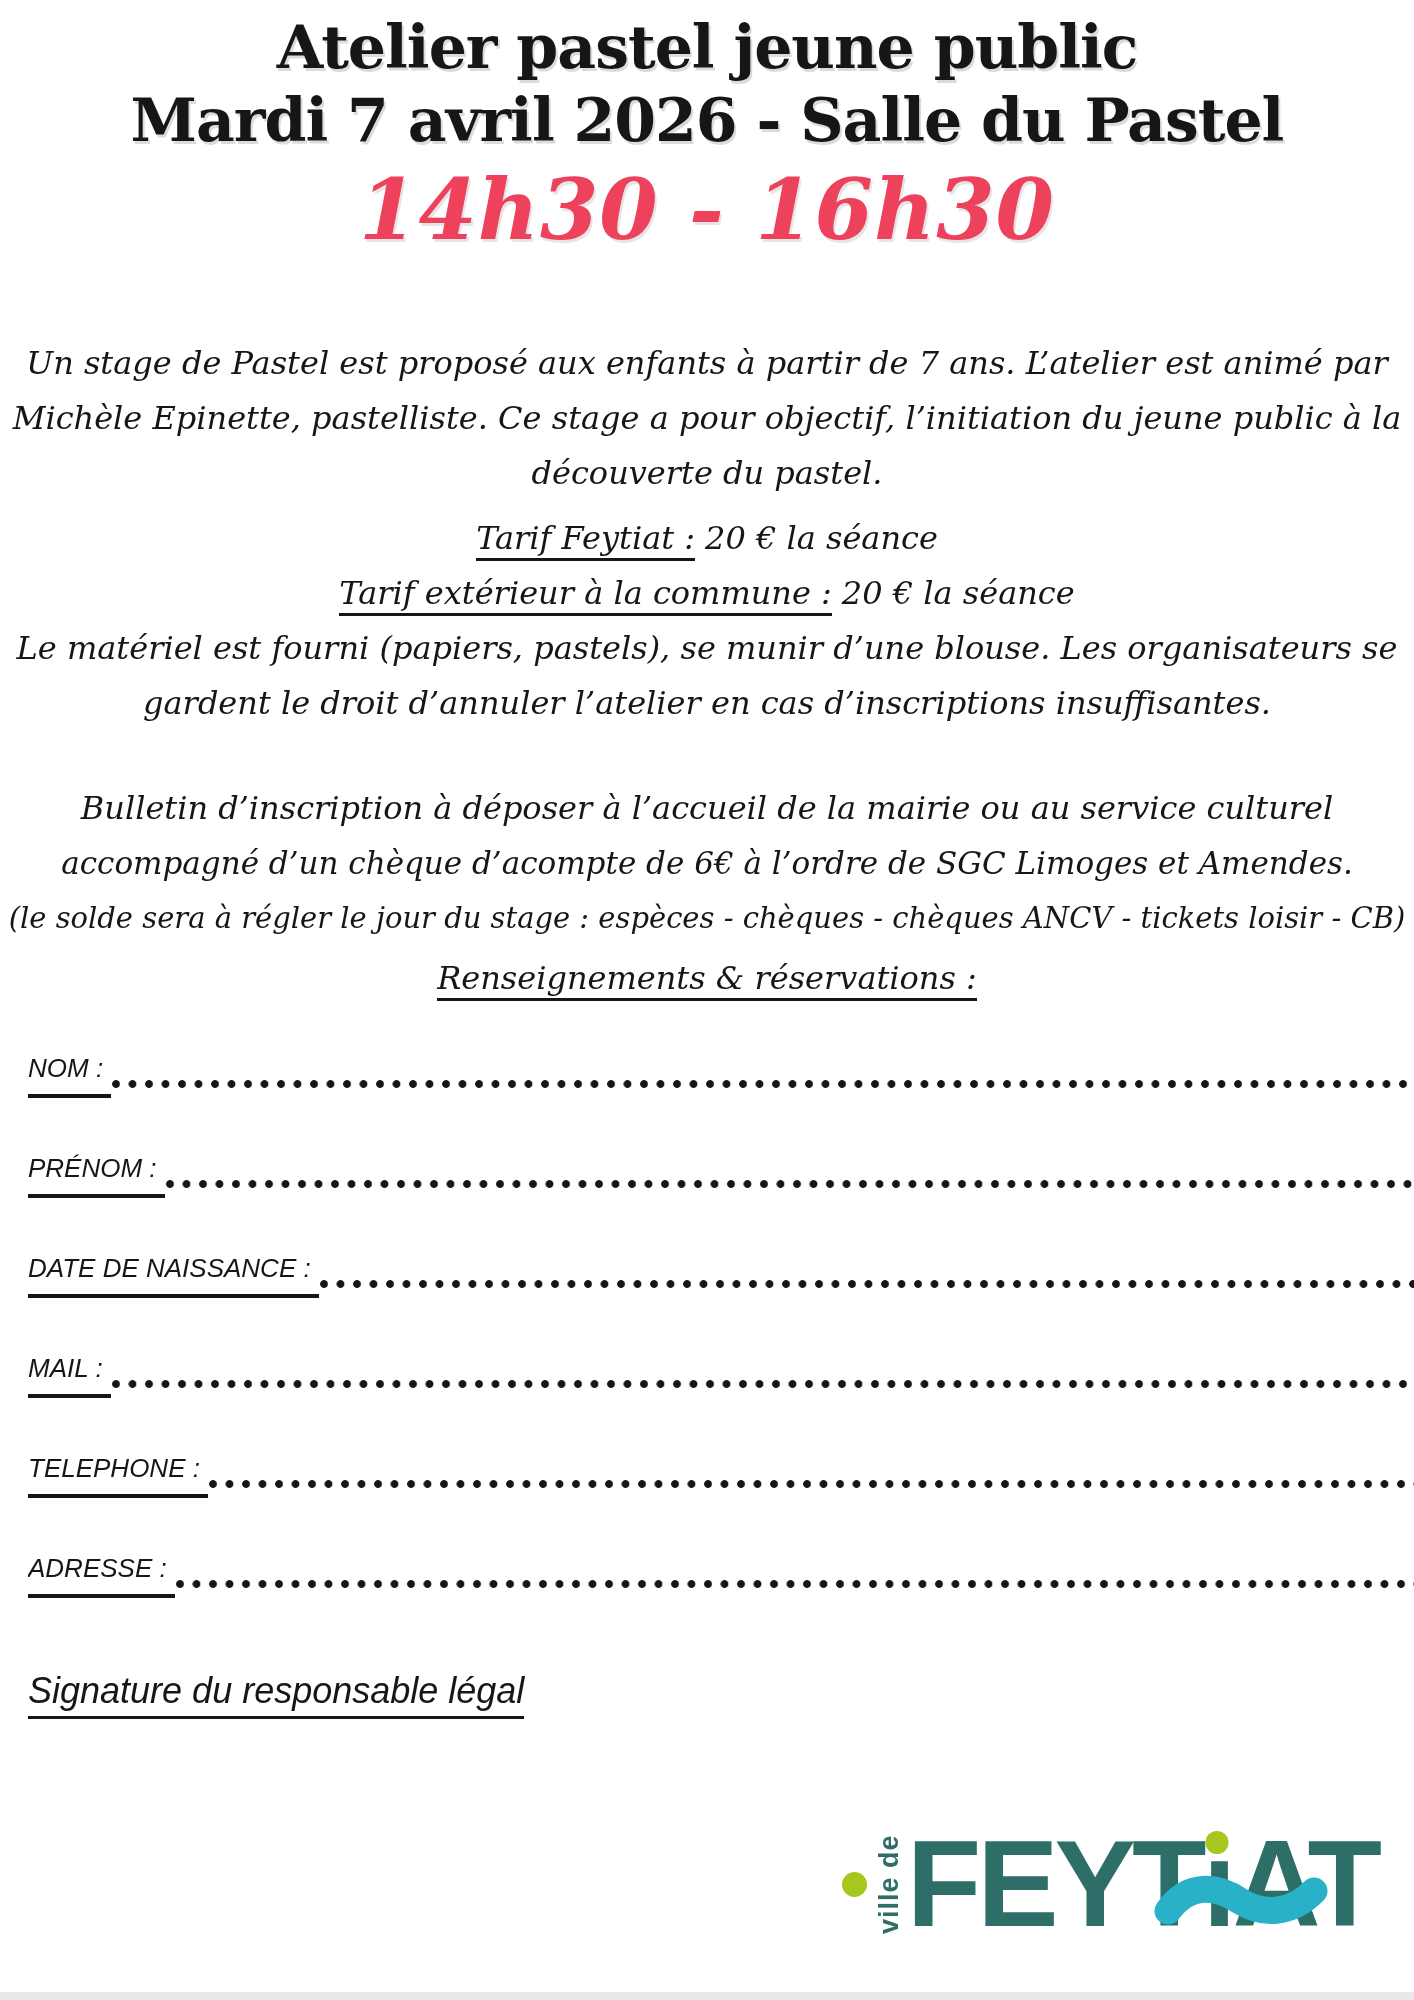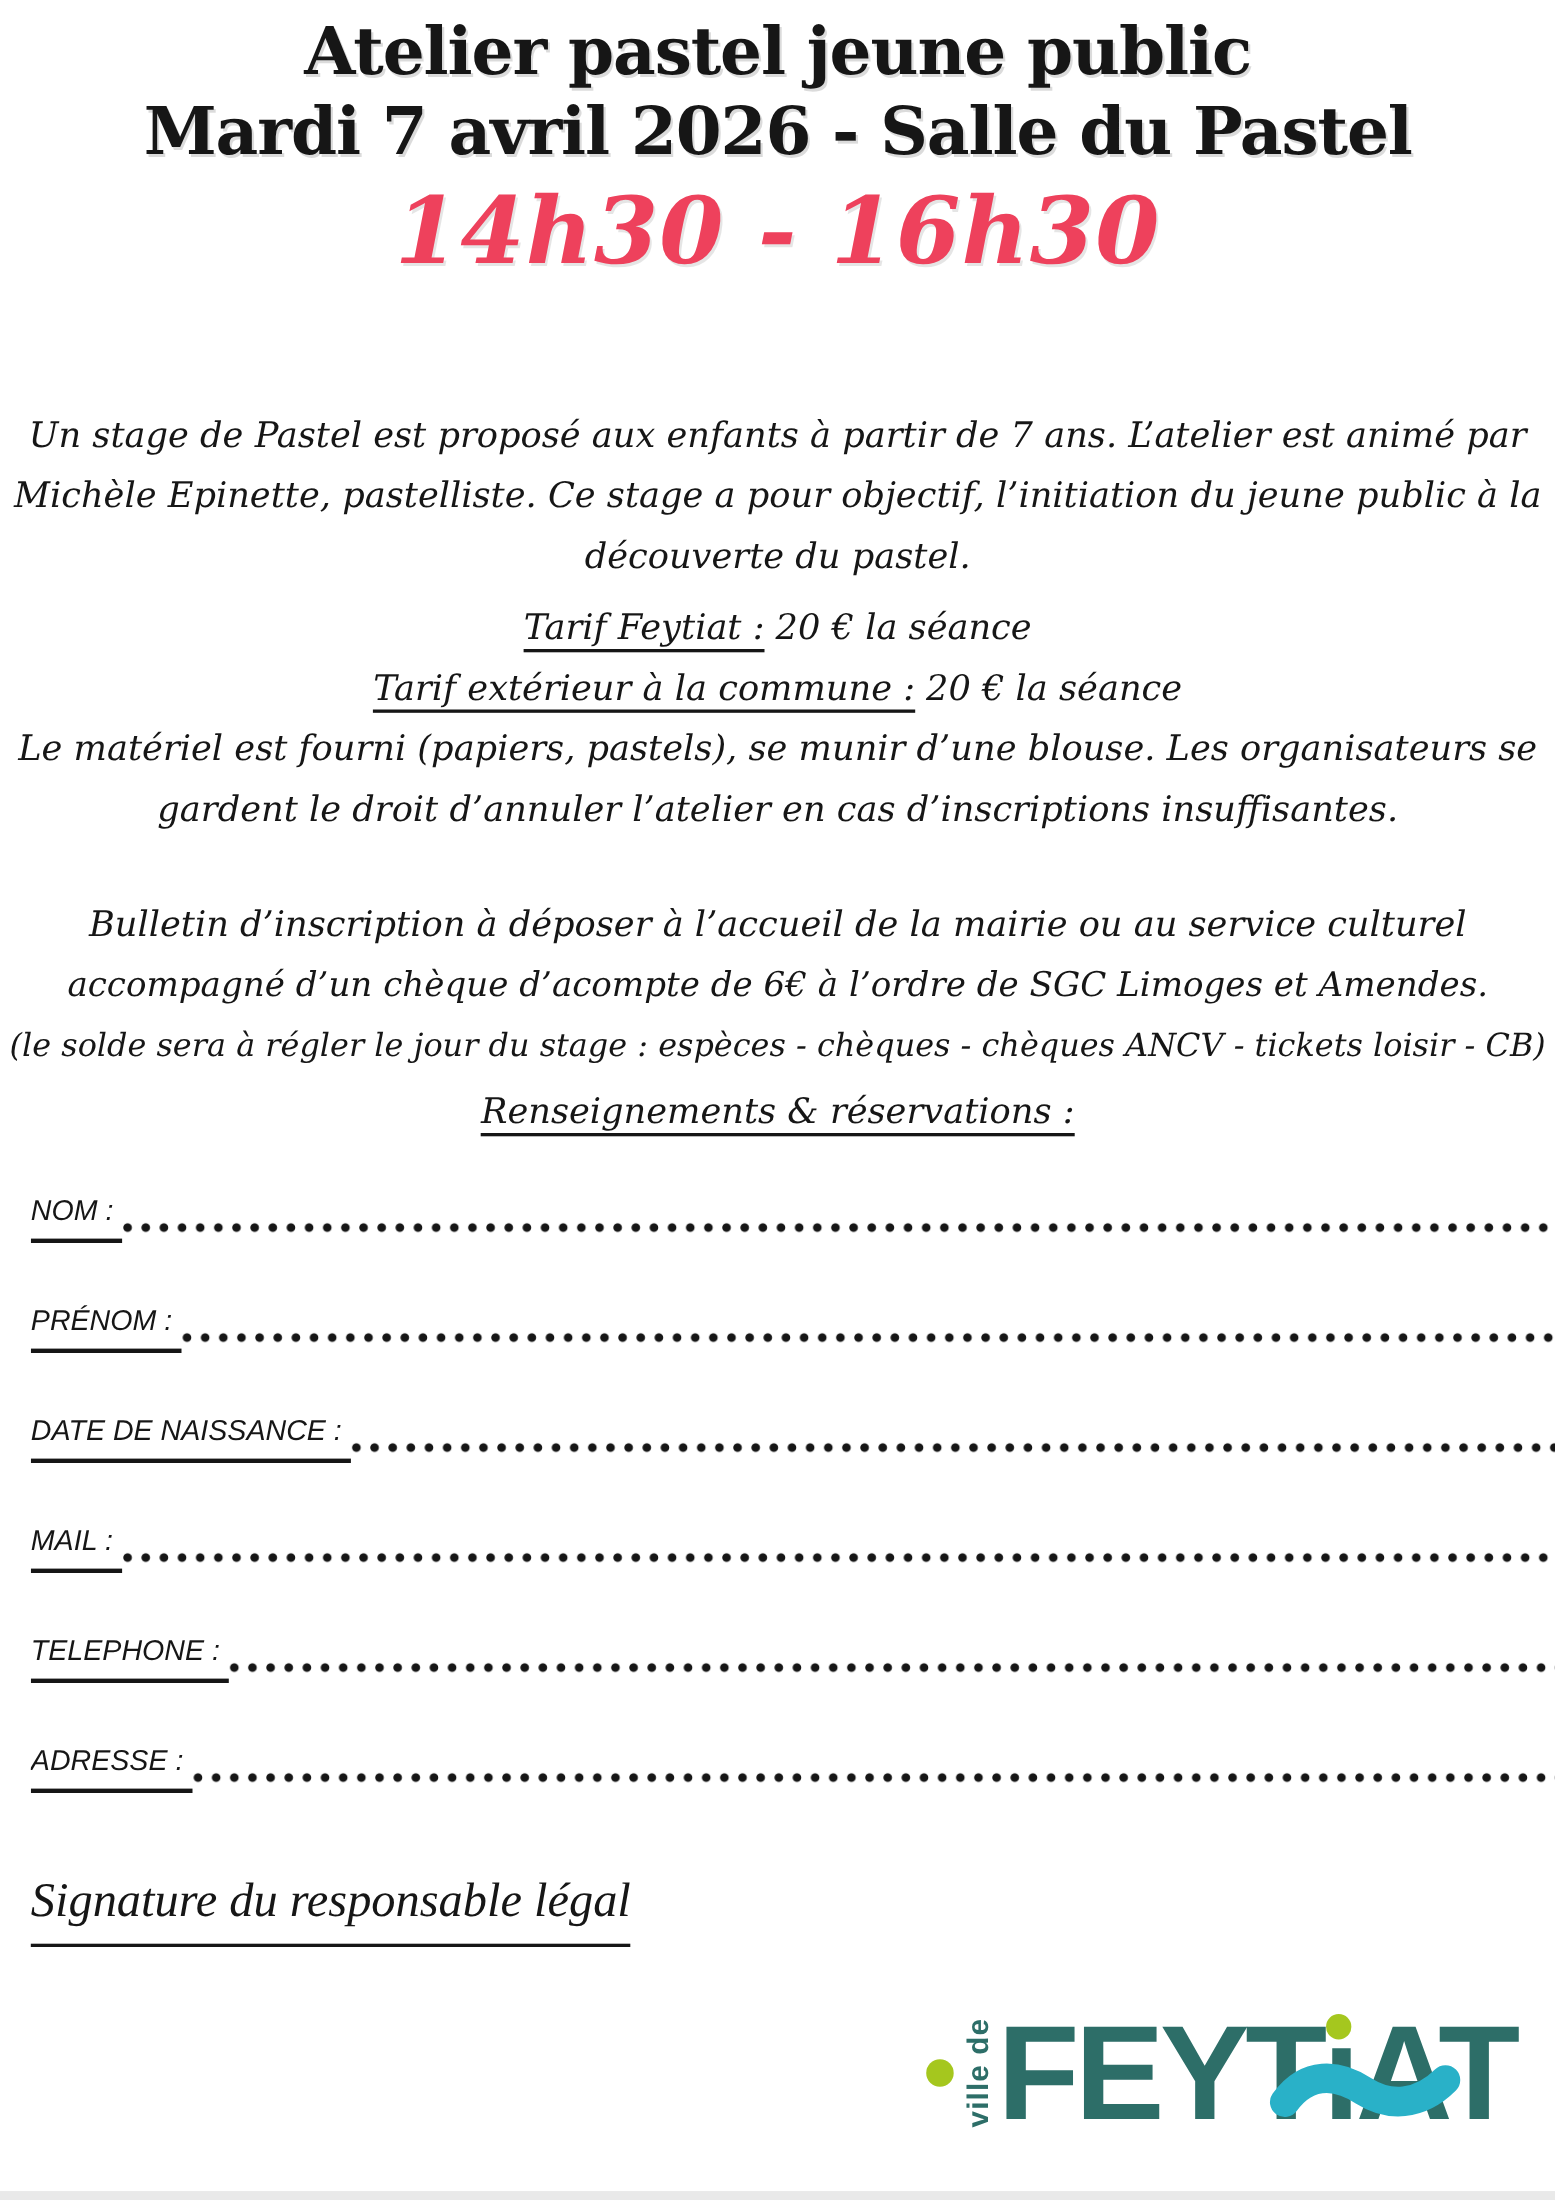--- a/index.html
+++ b/index.html
@@ -47,21 +47,21 @@
   }
   
   .script-line{
     text-align:center;
     font-family:"DejaVu Serif", serif;
     font-style:italic;
     font-size:32px;
     line-height:55px;
     white-space:nowrap;
   }
-  .intro-block{margin-top:116px;}
+  .intro-block{margin-top:84px;}
   .tarif-block{margin-top:10px;}
   .inscription-block{margin-top:50px;}
   .contact-block{margin-top:5px;}
   .size-31{font-size:31px;}
   .size-29{font-size:29px;}
   .u-script{
     border-bottom:3px solid var(--ink);
     padding-bottom:1px;
   }
   .tarif-value{margin-left:10px;}
@@ -88,26 +88,26 @@
   .dots{
     flex:1 1 auto;
     height:12px;
     margin-bottom:8px;
     background-image:radial-gradient(circle at 5px 6px, var(--ink) 3.5px, transparent 4.3px);
     background-size:16.5px 12px;
     background-repeat:repeat-x;
   }
   .signature-line{
     margin-top:28px;
-    font-family:Liberation Serif, serif;
-    font-style:italic;
-    font-size:44px;
+    font-family:Liberation Sans, sans-serif;
+    font-style:italic;
+    font-size:36px;
     display:inline-block;
     border-bottom:3px solid var(--ink);
-    padding-bottom:14px;
+    padding-bottom:4px;
     white-space:nowrap;
   }
   
   .logo{
     position:absolute;
     right:36px;
     bottom:42px;
     display:flex;
     align-items:center;
     height:132px;

